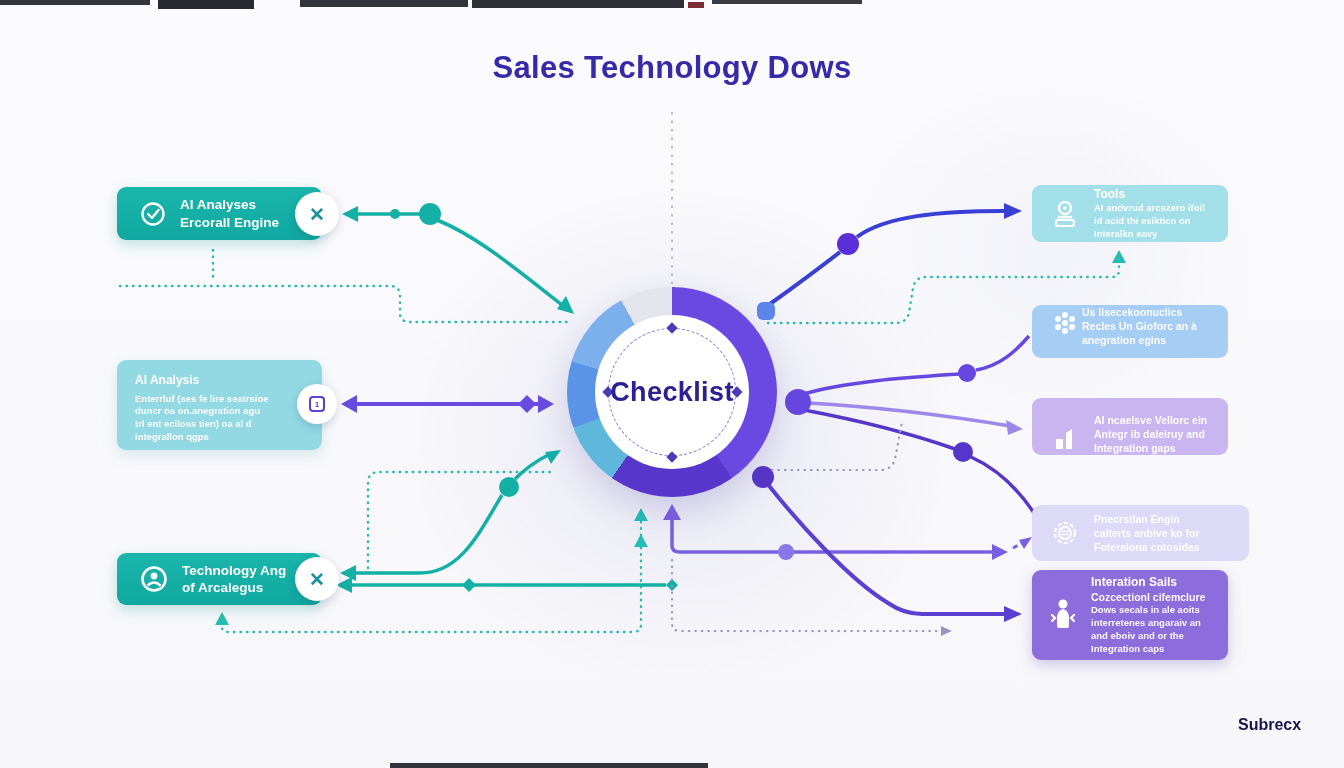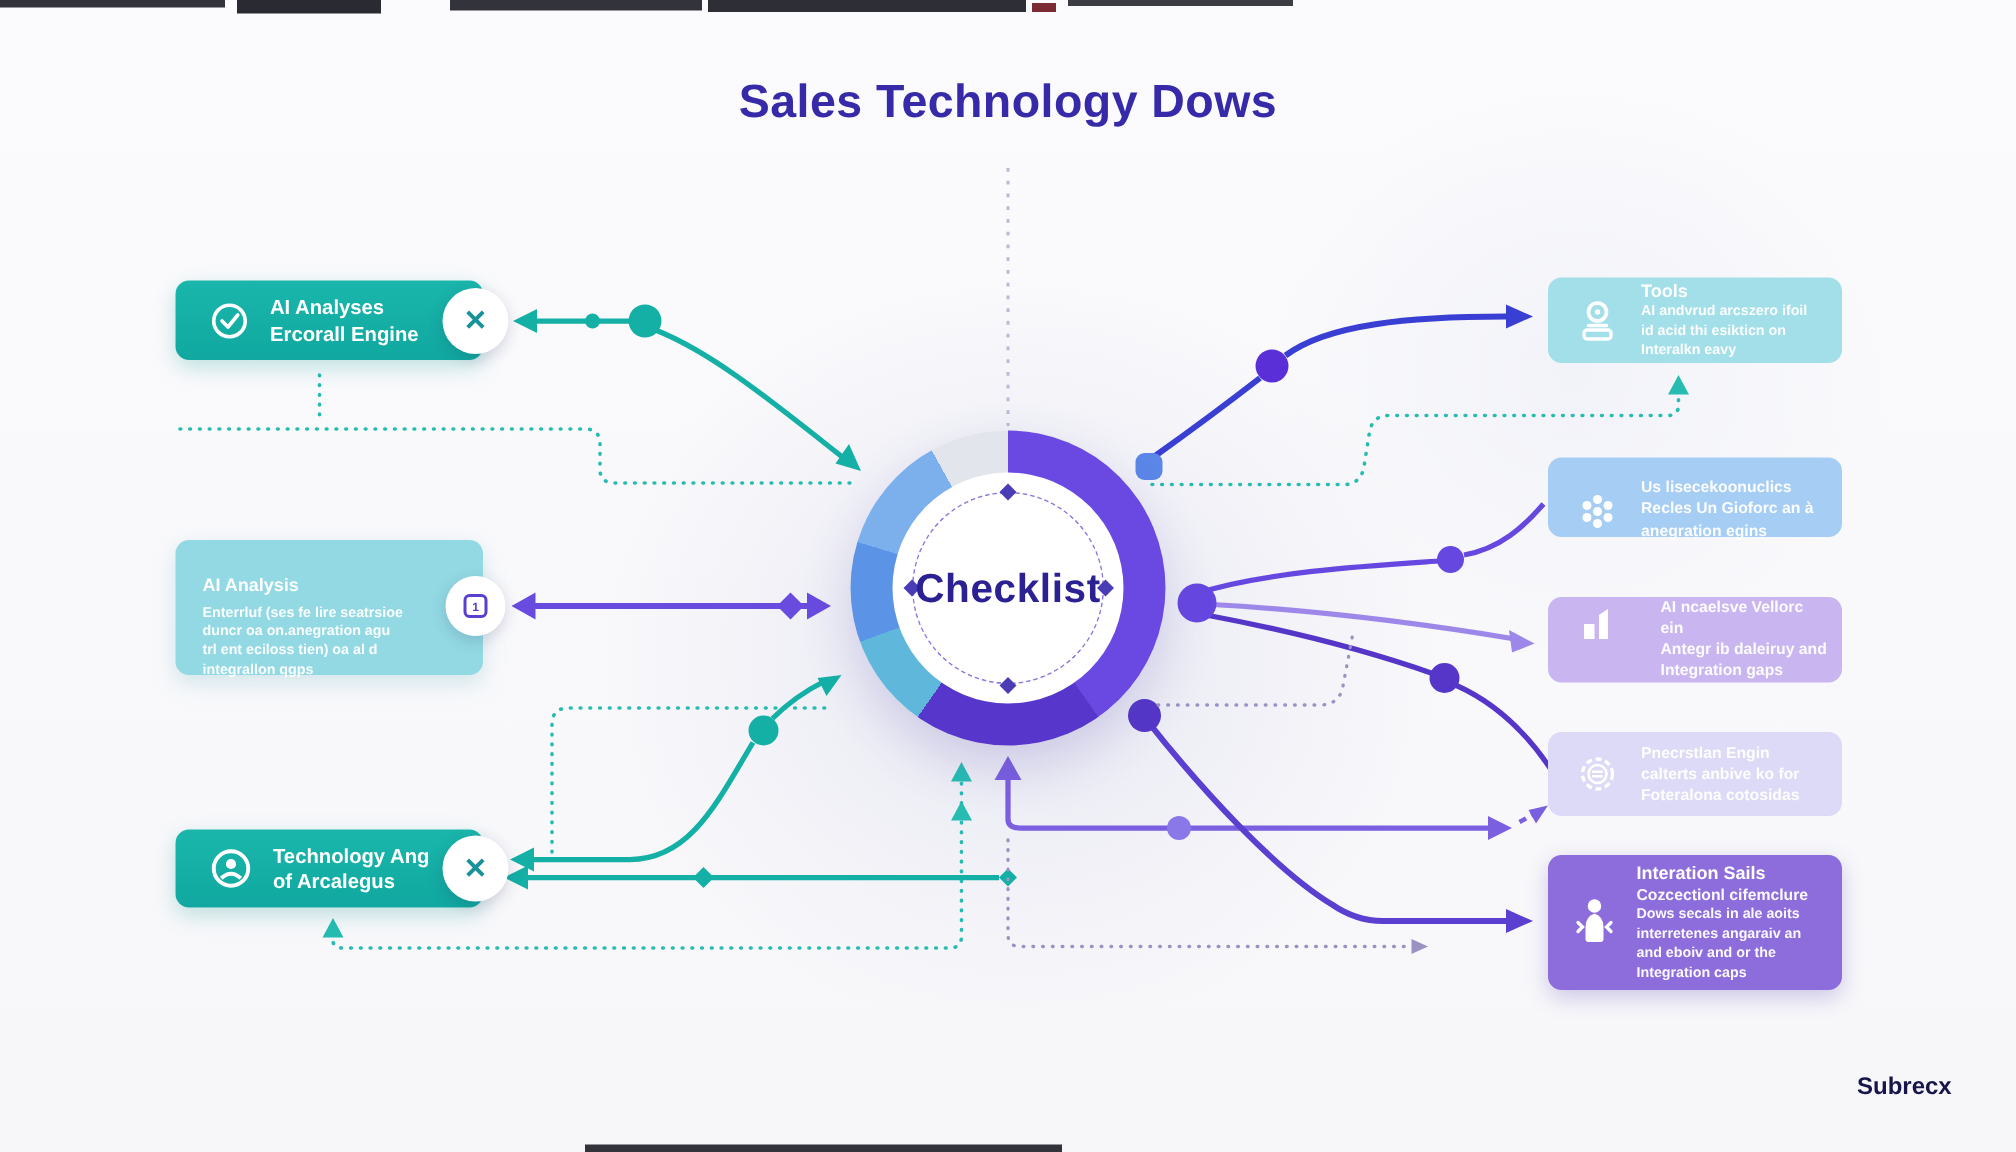--- a/index.html
+++ b/index.html
@@ -33,21 +33,21 @@
   #centerlabel { position:absolute; inset:0; display:flex; align-items:center; justify-content:center;
                  font-size:27px; font-weight:700; color:#2b2193; letter-spacing:.4px; }
 
   
   .box { position:absolute; border-radius:9px; color:#fff; z-index:4; }
   .teal { background:linear-gradient(180deg,#1ab6ab,#10a8a0); box-shadow:0 5px 14px rgba(16,150,142,.25); }
   .box .row { display:flex; align-items:center; height:100%; padding:0 14px 0 22px; gap:13px; }
   .h1 { font-size:13.5px; font-weight:700; line-height:1.28; }
   .h2 { font-size:12px; font-weight:700; line-height:1.3; }
   .small { font-size:9.5px; font-weight:600; line-height:1.34; opacity:.96; }
-  .pad { padding:23px 14px 8px 18px; }
+  .pad { padding:13px 14px 8px 18px; }
 
   .badge { position:absolute; width:44px; height:44px; border-radius:50%; background:#fff; z-index:5;
            box-shadow:0 3px 10px rgba(40,40,90,.18); display:flex; align-items:center; justify-content:center; }
   .badge .x { font-size:19px; font-weight:700; color:#17919a; line-height:1; }
   .sqicon { width:16px; height:16px; border:2px solid #5a3fd0; border-radius:4px;
             display:flex; align-items:center; justify-content:center;
             font-size:8px; font-weight:700; color:#5a3fd0; }
 
   #brand { position:absolute; left:1238px; top:716px; font-size:16px; font-weight:700; color:#16164a; z-index:6; }
   .icn { flex:0 0 auto; }
@@ -226,53 +226,53 @@
       <div>
         <div class="h2">Tools</div>
         <div class="small">AI andvrud arcszero ifoil</div>
         <div class="small">id acid thi esikticn on</div>
         <div class="small">Interalkn eavy</div>
       </div>
     </div>
   </div>
 
   <div class="box" style="left:1032px;top:305px;width:196px;height:53px;background:#a6cdf4">
-    <div style="display:flex;align-items:center;height:100%;padding:16px 10px 0 16px;gap:12px">
+    <div style="display:flex;height:100%;padding:0 10px 0 16px;">
       <svg class="icn" width="34" height="34" viewBox="0 0 34 34">
         <circle cx="17" cy="10" r="3" fill="#fff"></circle>
           <circle cx="10" cy="14" r="3" fill="#fff"></circle>
         <circle cx="24" cy="14" r="3" fill="#fff"></circle>
           <circle cx="17" cy="18" r="3" fill="#fff"></circle>
         <circle cx="10" cy="22" r="3" fill="#fff"></circle>
           <circle cx="24" cy="22" r="3" fill="#fff"></circle>
         <circle cx="17" cy="26" r="3" fill="#fff"></circle>
       </svg>
       <div>
         <div class="small" style="font-size:10.5px;font-weight:700">Us lisecekoonuclics</div>
         <div class="small" style="font-size:10.5px;font-weight:700">Recles Un Gioforc an à</div>
         <div class="small" style="font-size:10.5px;font-weight:700">anegration egins</div>
       </div>
     </div>
   </div>
 
   <div class="box" style="left:1032px;top:398px;width:196px;height:57px;background:#c9b6f0">
-    <div style="display:flex;align-items:flex-start;height:100%;padding:0 10px 0 16px;gap:25px">
+    <div style="display:flex;align-items:flex-end;height:100%;padding:0 10px 0 16px;gap:12px">
       <svg class="icn" width="34" height="34" viewBox="0 0 34 34">
         <rect x="8" y="18" width="7" height="10" fill="#fff"></rect>
         <path d="M18,28 V12 L24,8 V28 Z" fill="#fff"></path>
       </svg>
       <div>
         <div class="small" style="font-size:10.5px;font-weight:700">AI ncaelsve Vellorc ein</div>
         <div class="small" style="font-size:10.5px;font-weight:700">Antegr ib daleiruy and</div>
         <div class="small" style="font-size:10.5px;font-weight:700">Integration gaps</div>
       </div>
     </div>
   </div>
 
-  <div class="box" style="left:1032px;top:488px;width:196px;height:56px;background:#dcdaf6">
+  <div class="box" style="left:1032px;top:505px;width:217px;height:56px;background:#dcdaf6">
     <div style="display:flex;align-items:center;height:100%;padding:0 10px 0 16px;gap:12px">
       <svg class="icn" width="34" height="34" viewBox="0 0 34 34">
         <circle cx="17" cy="17" r="10" stroke="#fff" stroke-width="2.2" fill="none" stroke-dasharray="4 2.5"></circle>
         <circle cx="17" cy="17" r="6" stroke="#fff" stroke-width="1.8" fill="none"></circle>
         <path d="M14,15.5 H20 M14,18.5 H20" stroke="#fff" stroke-width="1.6" stroke-linecap="round"></path>
       </svg>
       <div>
         <div class="small" style="font-size:10.5px;font-weight:700">Pnecrstlan Engin</div>
         <div class="small" style="font-size:10.5px;font-weight:700">calterts anbive ko for</div>
         <div class="small" style="font-size:10.5px;font-weight:700">Foteralona cotosidas</div>

